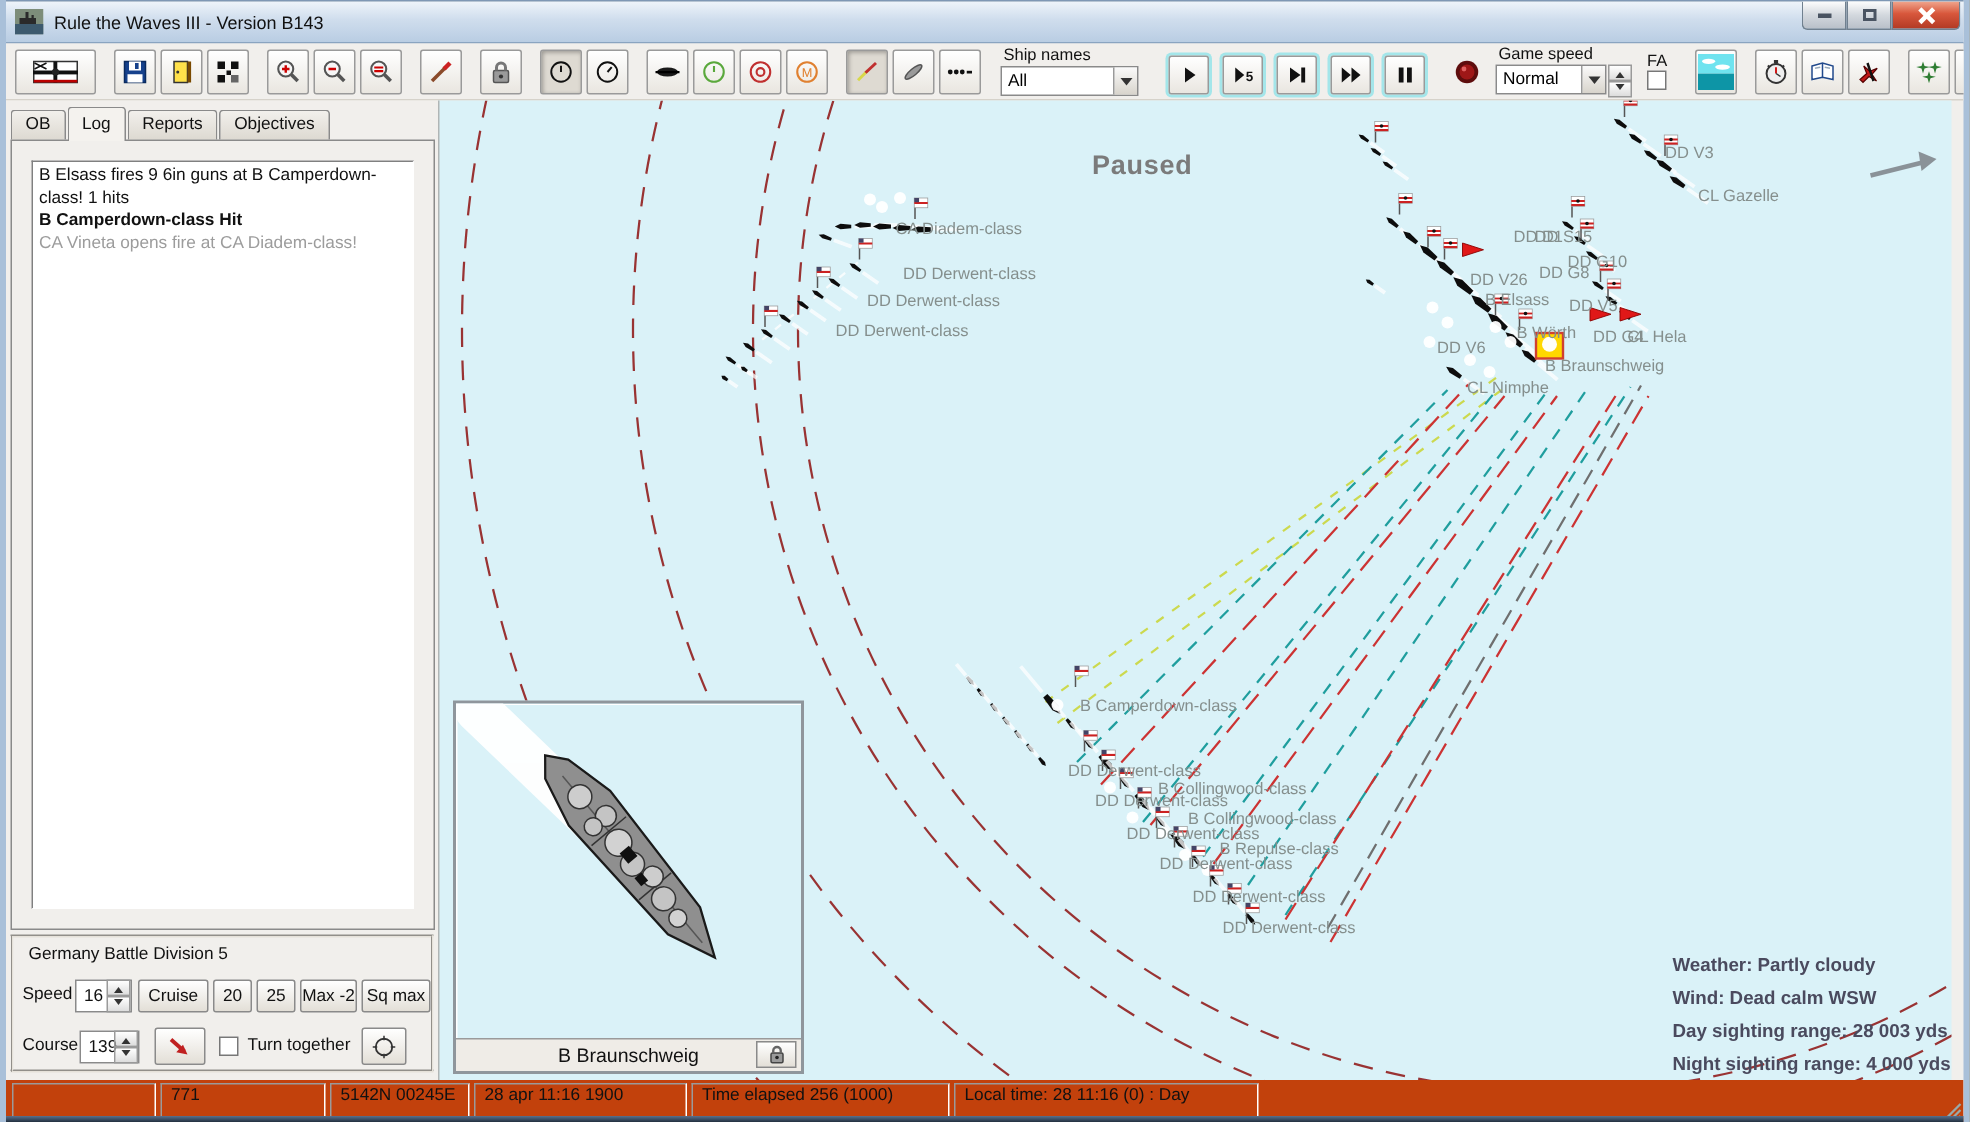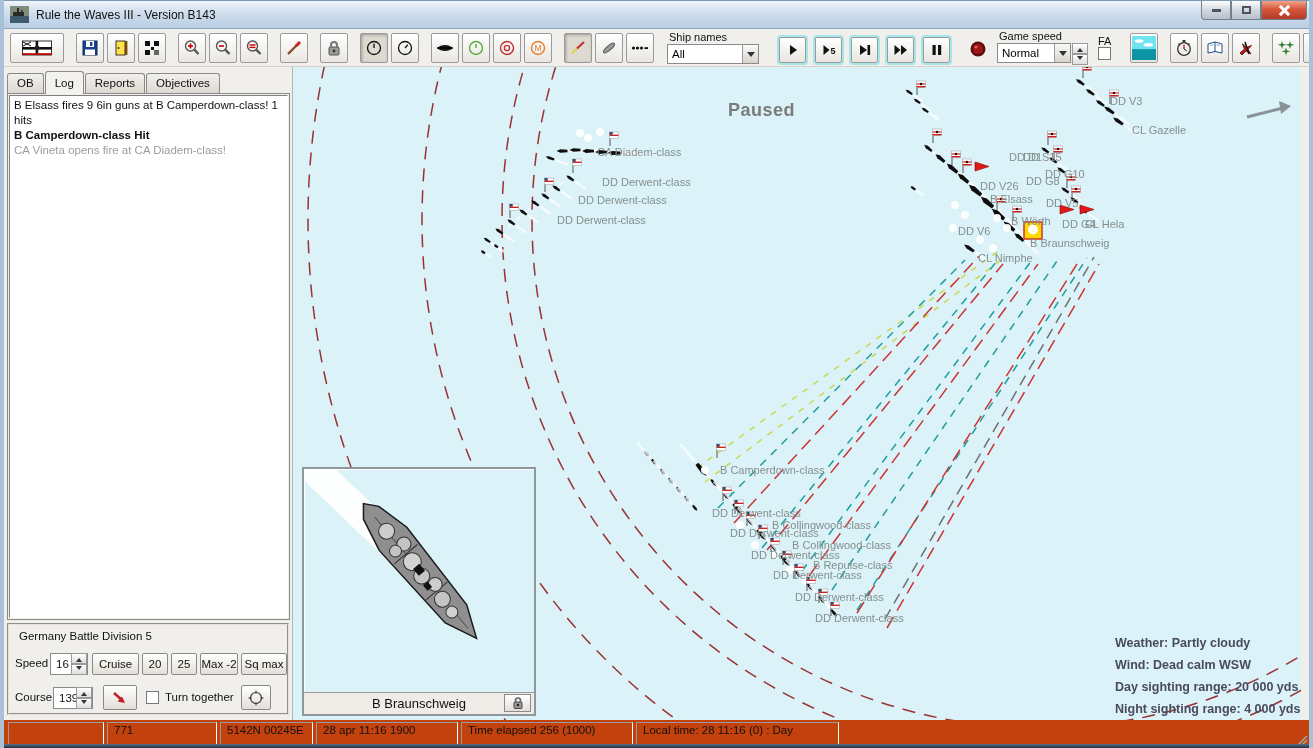--- a/index.html
+++ b/index.html
@@ -51,21 +51,21 @@
   .checkbox { width:13px; height:13px; background:#fff; border:1px solid #777; }
   .target-ico { margin:6px 6px 0 10px; flex:none; }
   
   .leftpanel { position:absolute; left:0; top:67px; width:288px; height:653px; background:#f1efec; }
   .tabs { position:absolute; left:3px; top:4px; display:flex; align-items:flex-end; }
   .tab { height:21px; padding:0 9px; font-size:11.5px; line-height:19px; color:#111;
     border:1px solid #8a8a8a; border-bottom:none; border-radius:3px 3px 0 0;
     background:linear-gradient(#f2f0ec,#dcd8d0); margin-right:1px; }
   .tab.active { height:23px; line-height:22px; background:#f4f2ee; position:relative; z-index:2; }
   .tabpanel { position:absolute; left:3px; top:26px; width:283px; height:527px;
-    border:1px solid #8a8a8a; background:#f1efec; padding:1px; }
+    border:1px solid #8a8a8a; background:#f1efec; padding:13px; }
   .logbox { width:100%; height:100%; background:#fff; border:1px solid;
     border-color:#808080 #fff #fff #808080; padding:2px 4px; font-size:11.5px; line-height:15px; color:#111; }
   .logline.b { font-weight:bold; } .logline.dim { color:#9c9c9c; }
   .division { position:absolute; left:3px; top:556px; width:282px; height:92px;
     border:2px groove #e6e2da; background:#f1efec; font-size:11.5px; color:#111;padding-left:32px; }
   .division .lbl { position:absolute; }
   .numbox { position:absolute; background:#fff; border:1px solid #8a8a8a; display:flex;
     align-items:center; padding-left:5px; font-size:11.5px; }
   .numbox .spin { position:absolute; right:0; top:-1px; height:22px; }
   .btn { position:absolute; background:linear-gradient(#fff,#e3dfd7); border:1px solid #8a8a8a;
@@ -982,21 +982,21 @@
         <text x="480" y="512" fill="#858f8d" font-size="11px" font-family="Liberation Sans, sans-serif">DD Derwent-class</text>
         <text x="502" y="534" fill="#858f8d" font-size="11px" font-family="Liberation Sans, sans-serif">DD Derwent-class</text>
         <text x="522" y="555" fill="#858f8d" font-size="11px" font-family="Liberation Sans, sans-serif">DD Derwent-class</text>
         <line x1="954" y1="50" x2="990" y2="41" stroke="#8a9298" stroke-width="3"></line>
         <polygon points="998,39 986,34 988,47" fill="#8a9298"></polygon>
       </svg>
     <div class="paused">Paused</div>
     <div class="weather">
         <div>Weather: Partly cloudy</div>
         <div>Wind: Dead calm  WSW</div>
-        <div>Day sighting range: 20 000 yds</div>
+        <div>Day sighting range: 28 003 yds</div>
         <div>Night sighting range: 4 000 yds</div>
       </div>
     <div class="inset">
       <svg width="230" height="224" viewBox="0 0 230 224">
         <line x1="14" y1="4" x2="112" y2="98" stroke="#ffffff" stroke-width="30" stroke-linecap="round" opacity="0.95"></line>
         <g transform="translate(116,102) rotate(50)">
           <polygon points="88,0 56,-14 -42,-18 -76,-10 -88,0 -76,10 -42,18 56,14" fill="#8f8f8f" stroke="#1a1a1a" stroke-width="1.5"></polygon>
           <line x1="-70" y1="0" x2="75" y2="0" stroke="#555" stroke-width="1"></line>
           <line x1="-22" y1="-15" x2="-22" y2="15" stroke="#333" stroke-width="1"></line>
           <line x1="26" y1="-14" x2="26" y2="14" stroke="#333" stroke-width="1"></line>

